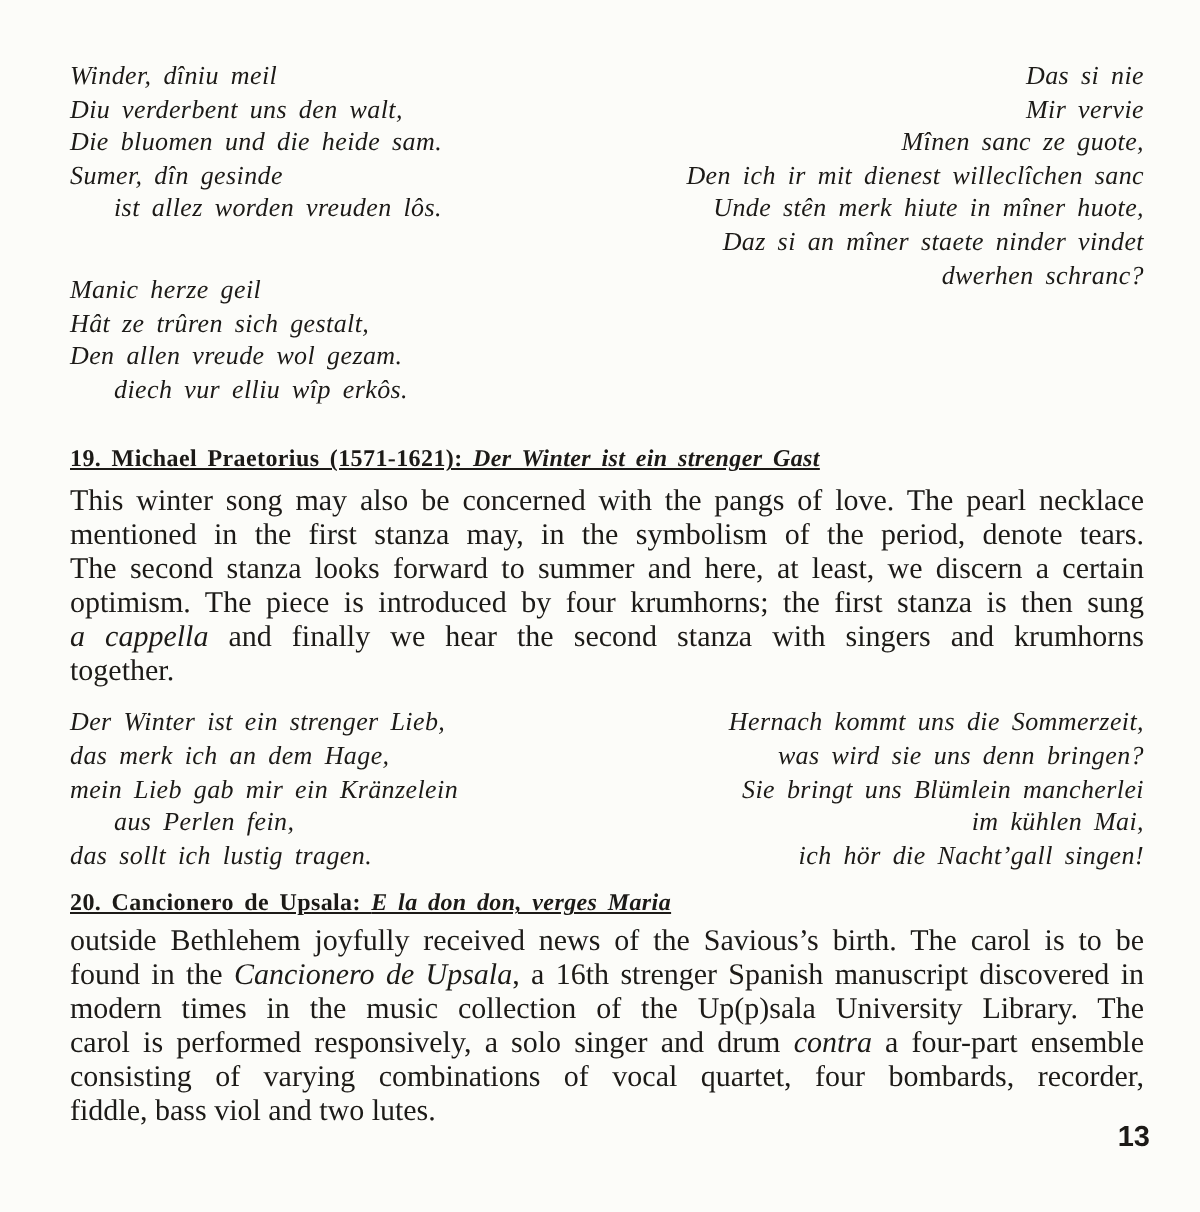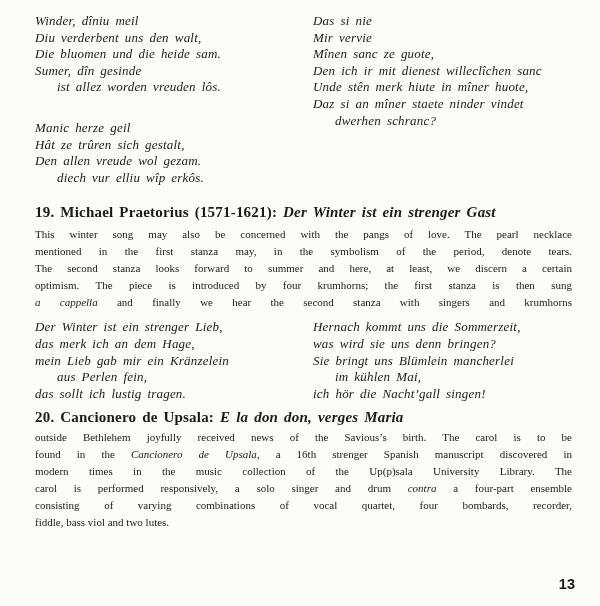--- a/index.html
+++ b/index.html
@@ -9,69 +9,70 @@
   html, body {
     margin: 0;
     padding: 0;
     background: var(--paper);
   }
   .page {
     position: relative;
     width: 600px;
     height: 606px;
     box-sizing: border-box;
-    padding: 13px 28px 0 35px;
+    padding: 30px 28px 0 35px;
     overflow: hidden;
     background: var(--paper);
     color: var(--ink);
     font-family: "Liberation Serif", "DejaVu Serif", serif;
   }
   .verse-columns {
     display: flex;
     align-items: flex-start;
   }
   .verse-col {
     font-style: italic;
     font-size: 13px;
     line-height: 16.6px;
     word-spacing: 2.5px;
     letter-spacing: 0.2px;
   }
   .verse-col.left { width: 278px; flex: none; }
-  .verse-col.right { flex: 1; }
+  .verse-col.right { flex: 1; text-align: right; }
   .stanza + .stanza { margin-top: 24px; }
   .verse-line.indent { padding-left: 22px; }
   .section-heading {
-    font-size: 15px;
+    font-size: 12px;
     font-weight: bold;
     line-height: 20px;
     margin: 16px 0 4px 0;
     word-spacing: 2px;
     letter-spacing: 0.2px;
     white-space: nowrap;
+    text-decoration: underline;
   }
   .section-heading.second { margin: 5px 0 2px 0; }
   .section-heading .work-title { font-style: italic; }
   .para {
-    font-size: 11px;
+    font-size: 15px;
     line-height: 17px;
   }
   .para-line {
     text-align: justify;
     text-align-last: justify;
     text-justify: inter-word;
   }
   .para-line.last {
     text-align-last: left;
   }
   .para-line .it { font-style: italic; }
   .verse-columns.second { margin-top: 8px; }
   .page-number {
     position: absolute;
-    top: 576px;
+    top: 561px;
     right: 25px;
     font-family: "Liberation Sans", "DejaVu Sans", sans-serif;
     font-weight: bold;
     font-size: 14.5px;
   }
 </style>
 </head>
 <body>
 
 <div class="page">
@@ -106,20 +107,21 @@
   </div>
 
   <div class="section-heading"><span>19. Michael Praetorius (1571-1621): </span><span class="work-title">Der Winter ist ein strenger Gast</span></div>
 
   <div class="para" id="para19">
       <div class="para-line"><span>This winter song may also be concerned with the pangs of love. The pearl necklace</span></div>
       <div class="para-line"><span>mentioned in the first stanza may, in the symbolism of the period, denote tears.</span></div>
       <div class="para-line"><span>The second stanza looks forward to summer and here, at least, we discern a certain</span></div>
       <div class="para-line"><span>optimism. The piece is introduced by four krumhorns; the first stanza is then sung</span></div>
       <div class="para-line"><span class="it">a cappella</span><span> and finally we hear the second stanza with singers and krumhorns</span></div>
+      <div class="para-line last"><span>together.</span></div>
     </div>
 
   <div class="verse-columns second">
     <div class="verse-col left" id="v2-left">
         <div class="stanza">
           <div class="verse-line">Der Winter ist ein strenger Lieb,</div>
           <div class="verse-line">das merk ich an dem Hage,</div>
           <div class="verse-line">mein Lieb gab mir ein Kränzelein</div>
           <div class="verse-line indent">aus Perlen fein,</div>
           <div class="verse-line">das sollt ich lustig tragen.</div>

